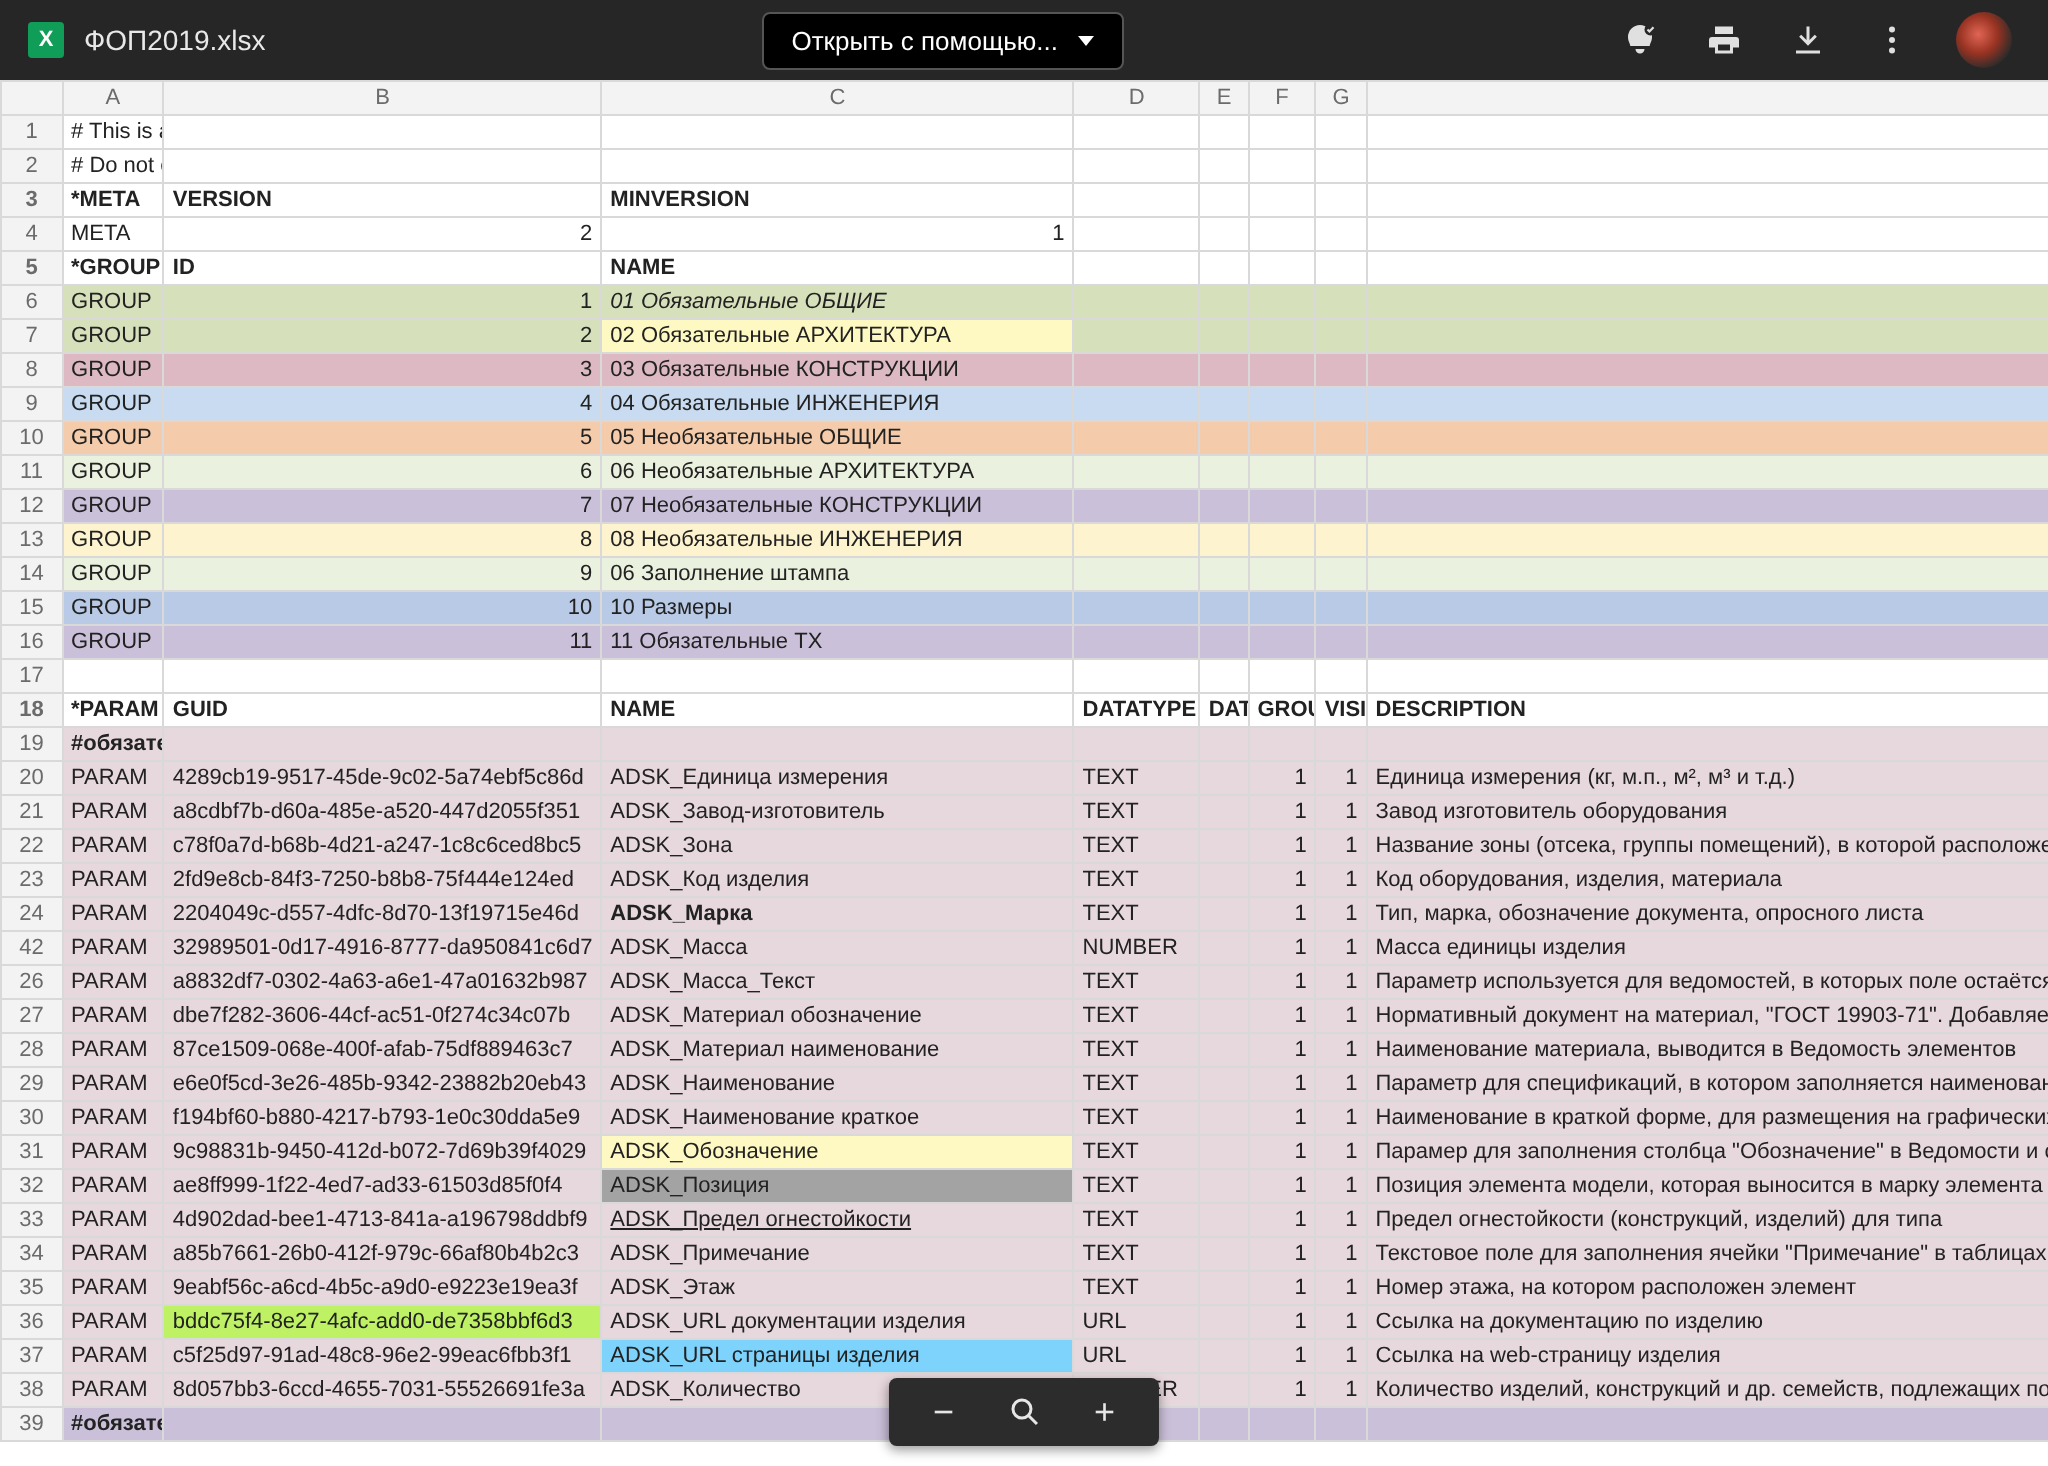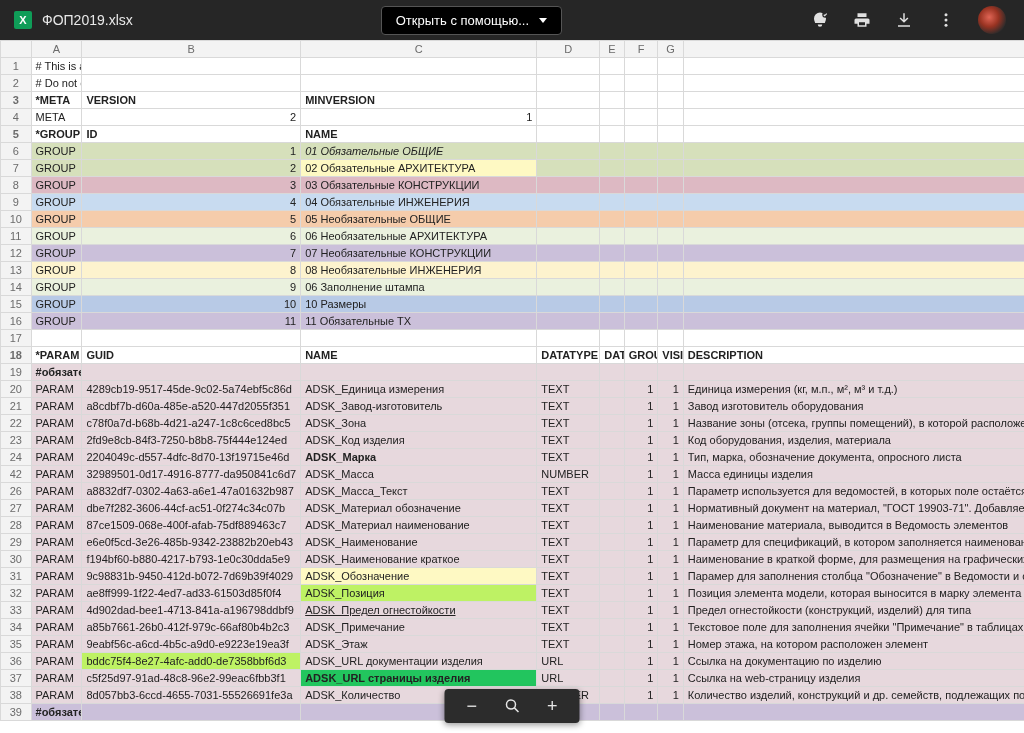--- a/index.html
+++ b/index.html
@@ -443,21 +443,21 @@
           <td style="background: rgb(231, 216, 221);">TEXT</td>
           <td style="background: rgb(231, 216, 221);"></td>
           <td class="num" style="background: rgb(231, 216, 221);">1</td>
           <td class="num" style="background: rgb(231, 216, 221);">1</td>
           <td style="background: rgb(231, 216, 221); border-right: none;">Парамер для заполнения столбца "Обозначение" в Ведомости и спецификациях</td>
         </tr>
         <tr>
           <td class="rowhdr">32</td>
           <td style="background: rgb(231, 216, 221);">PARAM</td>
           <td style="background: rgb(231, 216, 221);">ae8ff999-1f22-4ed7-ad33-61503d85f0f4</td>
-          <td style="background: #bef264;">ADSK_Позиция</td>
+          <td style="background: #a3a3a3;">ADSK_Позиция</td>
           <td style="background: rgb(231, 216, 221);">TEXT</td>
           <td style="background: rgb(231, 216, 221);"></td>
           <td class="num" style="background: rgb(231, 216, 221);">1</td>
           <td class="num" style="background: rgb(231, 216, 221);">1</td>
           <td style="background: rgb(231, 216, 221); border-right: none;">Позиция элемента модели, которая выносится в марку элемента на плане и отобража</td>
         </tr>
         <tr>
           <td class="rowhdr">33</td>
           <td style="background: rgb(231, 216, 221);">PARAM</td>
           <td style="background: rgb(231, 216, 221);">4d902dad-bee1-4713-841a-a196798ddbf9</td>
@@ -498,21 +498,21 @@
           <td style="background: rgb(231, 216, 221);">URL</td>
           <td style="background: rgb(231, 216, 221);"></td>
           <td class="num" style="background: rgb(231, 216, 221);">1</td>
           <td class="num" style="background: rgb(231, 216, 221);">1</td>
           <td style="background: rgb(231, 216, 221); border-right: none;">Ссылка на документацию по изделию</td>
         </tr>
         <tr>
           <td class="rowhdr">37</td>
           <td style="background: rgb(231, 216, 221);">PARAM</td>
           <td style="background: rgb(231, 216, 221);">c5f25d97-91ad-48c8-96e2-99eac6fbb3f1</td>
-          <td style="background: #22c55e; font-weight: bold;">ADSK_URL страницы изделия</td>
+          <td style="background: #7dd3fc;">ADSK_URL страницы изделия</td>
           <td style="background: rgb(231, 216, 221);">URL</td>
           <td style="background: rgb(231, 216, 221);"></td>
           <td class="num" style="background: rgb(231, 216, 221);">1</td>
           <td class="num" style="background: rgb(231, 216, 221);">1</td>
           <td style="background: rgb(231, 216, 221); border-right: none;">Ссылка на web-страницу изделия</td>
         </tr>
         <tr>
           <td class="rowhdr">38</td>
           <td style="background: rgb(231, 216, 221);">PARAM</td>
           <td style="background: rgb(231, 216, 221);">8d057bb3-6ccd-4655-7031-55526691fe3a</td>

